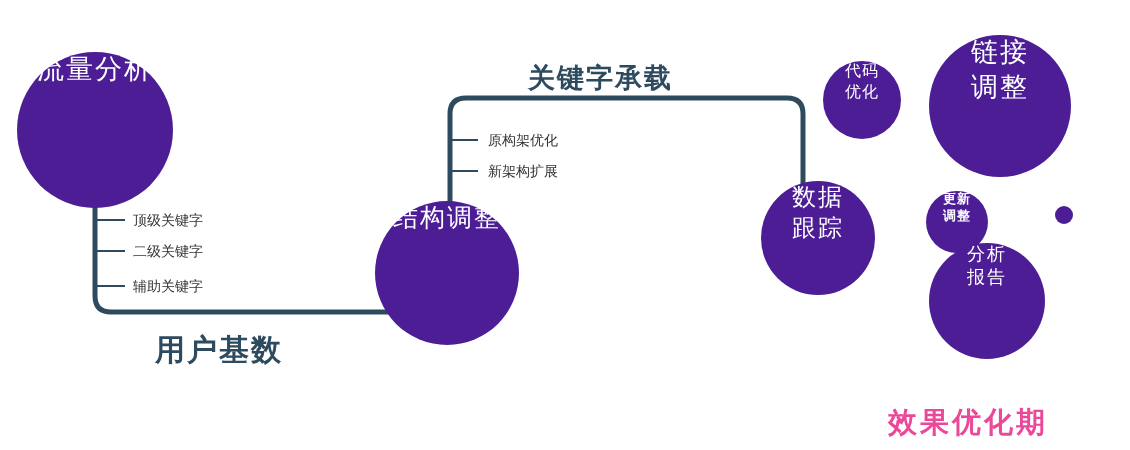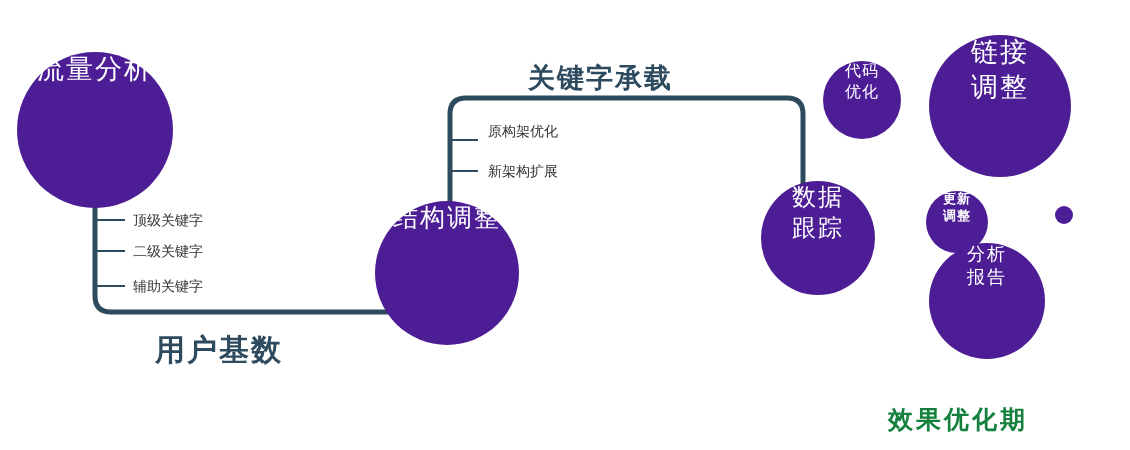--- a/index.html
+++ b/index.html
@@ -65,29 +65,29 @@
 
   .branch-label {
     position: absolute;
     font-size: 14px;
     color: #333333;
     white-space: nowrap;
   }
   .bl-left-0   { left: 133px; top: 212px; text-align: right; }
   .bl-left-1   { left: 133px; top: 243px; }
   .bl-left-2   { left: 133px; top: 278px; }
-  .bl-mid-0    { left: 488px; top: 123px; text-align: center; }
+  .bl-mid-0    { left: 488px; top: 132px; text-align: center; }
   .bl-mid-1    { left: 488px; top: 163px; }
 
   .footer-text {
     position: absolute;
     left: 888px;
     top: 403px;
-    font-size: 25px;
-    color: #15803d;
+    font-size: 29px;
+    color: #ec4899;
     letter-spacing: 3px;
     font-weight: 600;
     white-space: nowrap;
   }
 </style>
 </head>
 <body>
 
 <div class="canvas">
 

